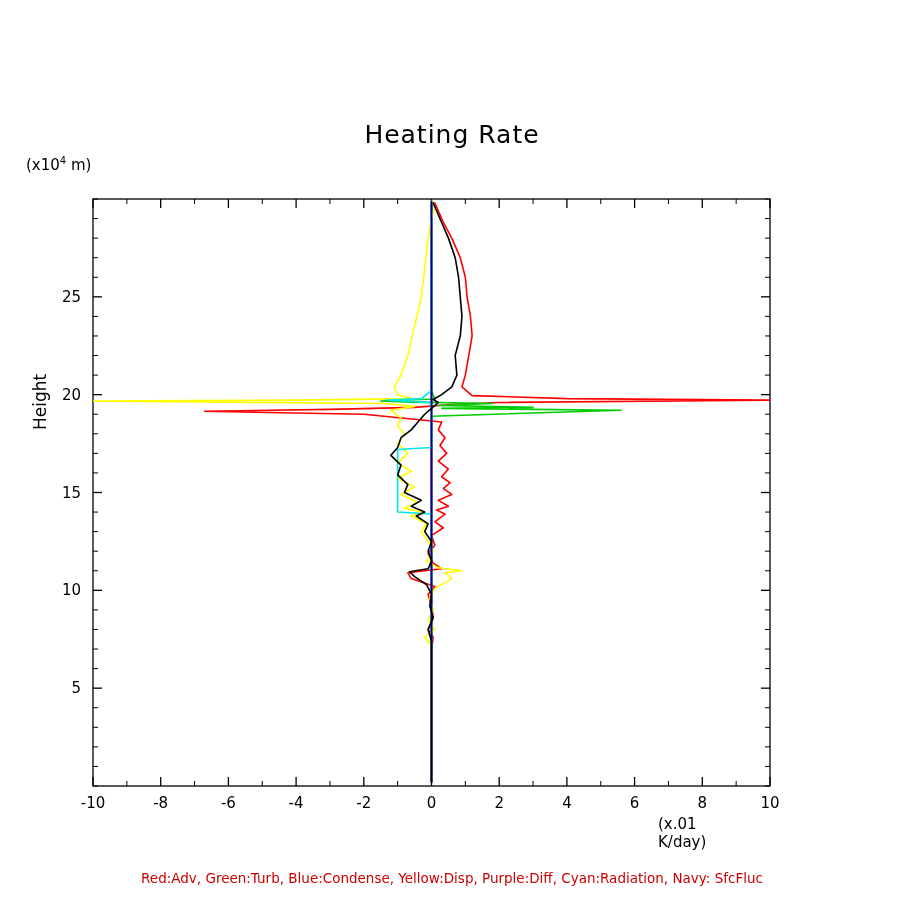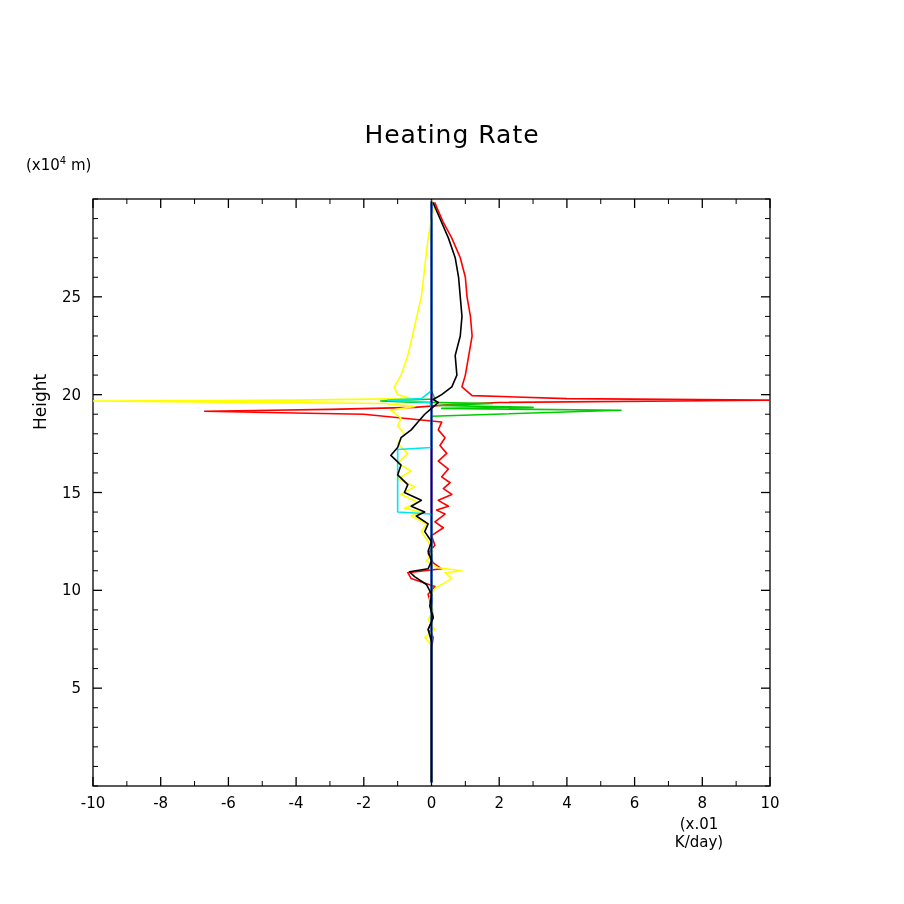--- a/index.html
+++ b/index.html
@@ -37,21 +37,20 @@
   }
   .unit-top sup {
     font-size: 10px;
     vertical-align: super;
   }
   .unit-bottom {
     position: absolute;
     left: 658px;
     top: 815px;
     font-size: 15px;
-    text-align: center;
   }
   .ylabel {
     position: absolute;
     left: 30px;
     top: 430px;
     font-size: 17px;
     transform: rotate(-90deg);
     transform-origin: left top;
     white-space: nowrap;
   }
@@ -220,14 +219,15 @@
         <polyline points="431.50,782.09 431.50,422.06 431.50,416.19 621.06,410.32 441.66,408.36 533.05,407.38 438.27,405.43 492.43,403.47 411.19,402.10 380.72,400.93 434.88,398.97 431.50,390.75 431.50,355.53 431.50,277.27 431.50,202.91" fill="none" stroke="#00cc00" stroke-width="1.6" stroke-linejoin="round" stroke-linecap="round"></polyline>
         <polyline points="431.50,782.09 431.50,590.33 431.50,492.50 431.50,394.67 431.50,296.83 431.50,202.91" fill="none" stroke="#0000ff" stroke-width="1.6" stroke-linejoin="round" stroke-linecap="round"></polyline>
         <polyline points="431.50,782.09 431.50,645.12 424.73,637.29 434.88,629.47 428.12,619.68 433.19,609.90 429.81,598.16 434.88,588.38 451.81,578.59 445.04,572.72 461.97,570.77 438.27,567.83 426.42,560.98 433.19,551.20 428.12,541.42 421.34,531.63 426.42,523.81 411.19,515.98 421.34,512.07 404.42,508.15 417.96,502.28 401.03,494.46 414.57,486.63 397.65,478.80 411.19,470.98 397.65,463.15 407.81,453.37 397.65,443.58 404.42,433.80 397.65,425.97 401.03,418.15 390.88,410.32 414.57,406.41 384.11,403.47 93.00,400.93 296.10,400.15 411.19,398.58 397.65,394.67 394.26,386.84 401.03,375.10 407.81,355.53 414.57,326.18 421.34,296.83 424.73,267.48 428.12,238.13 431.50,218.57 434.88,206.83 431.50,200.96" fill="none" stroke="#ffff00" stroke-width="1.6" stroke-linejoin="round" stroke-linecap="round"></polyline>
         <polyline points="431.50,782.09 431.50,512.07 431.50,394.67 431.50,202.91" fill="none" stroke="#a000a0" stroke-width="1.6" stroke-linejoin="round" stroke-linecap="round"></polyline>
         <polyline points="431.50,782.09 431.50,514.02 397.65,512.07 397.65,449.45 431.50,447.50 431.50,408.36 429.81,402.49 387.49,400.15 421.34,398.58 431.50,390.75 431.50,296.83 431.50,202.91" fill="none" stroke="#00e5ee" stroke-width="1.6" stroke-linejoin="round" stroke-linecap="round"></polyline>
         <polyline points="431.50,782.09 431.50,590.33 431.50,394.67 431.50,200.96" fill="none" stroke="#000080" stroke-width="1.6" stroke-linejoin="round" stroke-linecap="round"></polyline>
         <polyline points="431.50,782.09 431.50,641.21 428.12,629.47 433.19,617.73 429.81,605.99 431.50,594.25 426.42,584.46 414.57,576.64 409.50,571.75 428.12,568.81 431.50,560.98 428.12,551.20 431.50,541.42 424.73,531.63 428.12,523.81 416.27,515.98 424.73,512.07 411.19,506.20 421.34,500.33 404.42,492.50 407.81,484.67 397.65,474.89 401.03,465.11 390.88,455.32 397.65,447.50 401.03,437.71 411.19,429.89 417.96,422.06 424.73,414.23 431.50,408.36 438.27,402.49 433.19,399.56 441.66,394.67 451.81,386.84 456.89,375.10 455.19,355.53 460.27,335.97 461.97,316.40 460.27,296.83 458.58,277.27 455.19,257.70 448.43,238.13 441.66,222.48 436.58,210.74 433.19,202.91" fill="none" stroke="#000000" stroke-width="1.6" stroke-linejoin="round" stroke-linecap="round"></polyline>
       </g>
     </svg>
 
+  <div class="caption">Red:Adv, Green:Turb, Blue:Condense, Yellow:Disp, Purple:Diff, Cyan:Radiation, Navy: SfcFluc</div>
 
 </div>
 
 </body></html>

